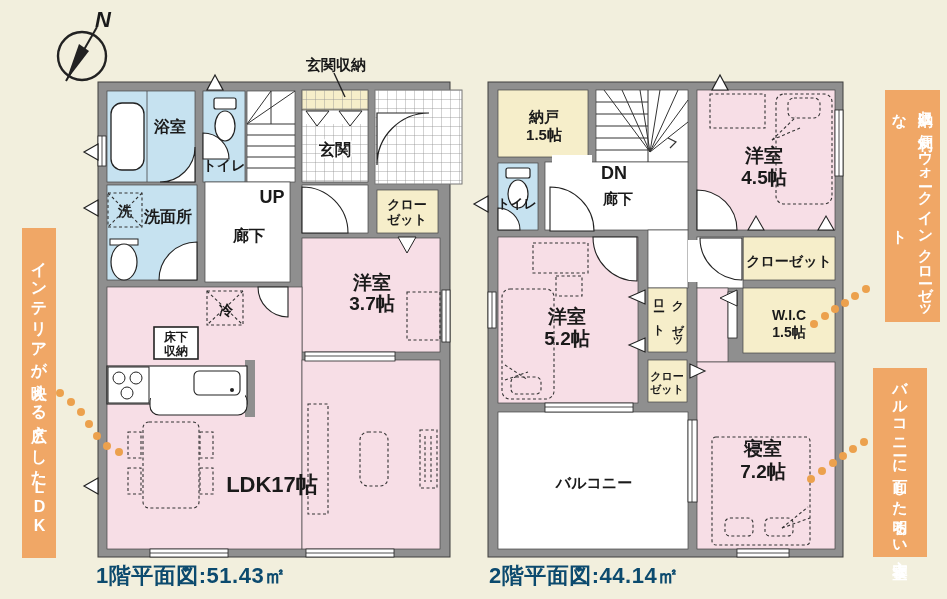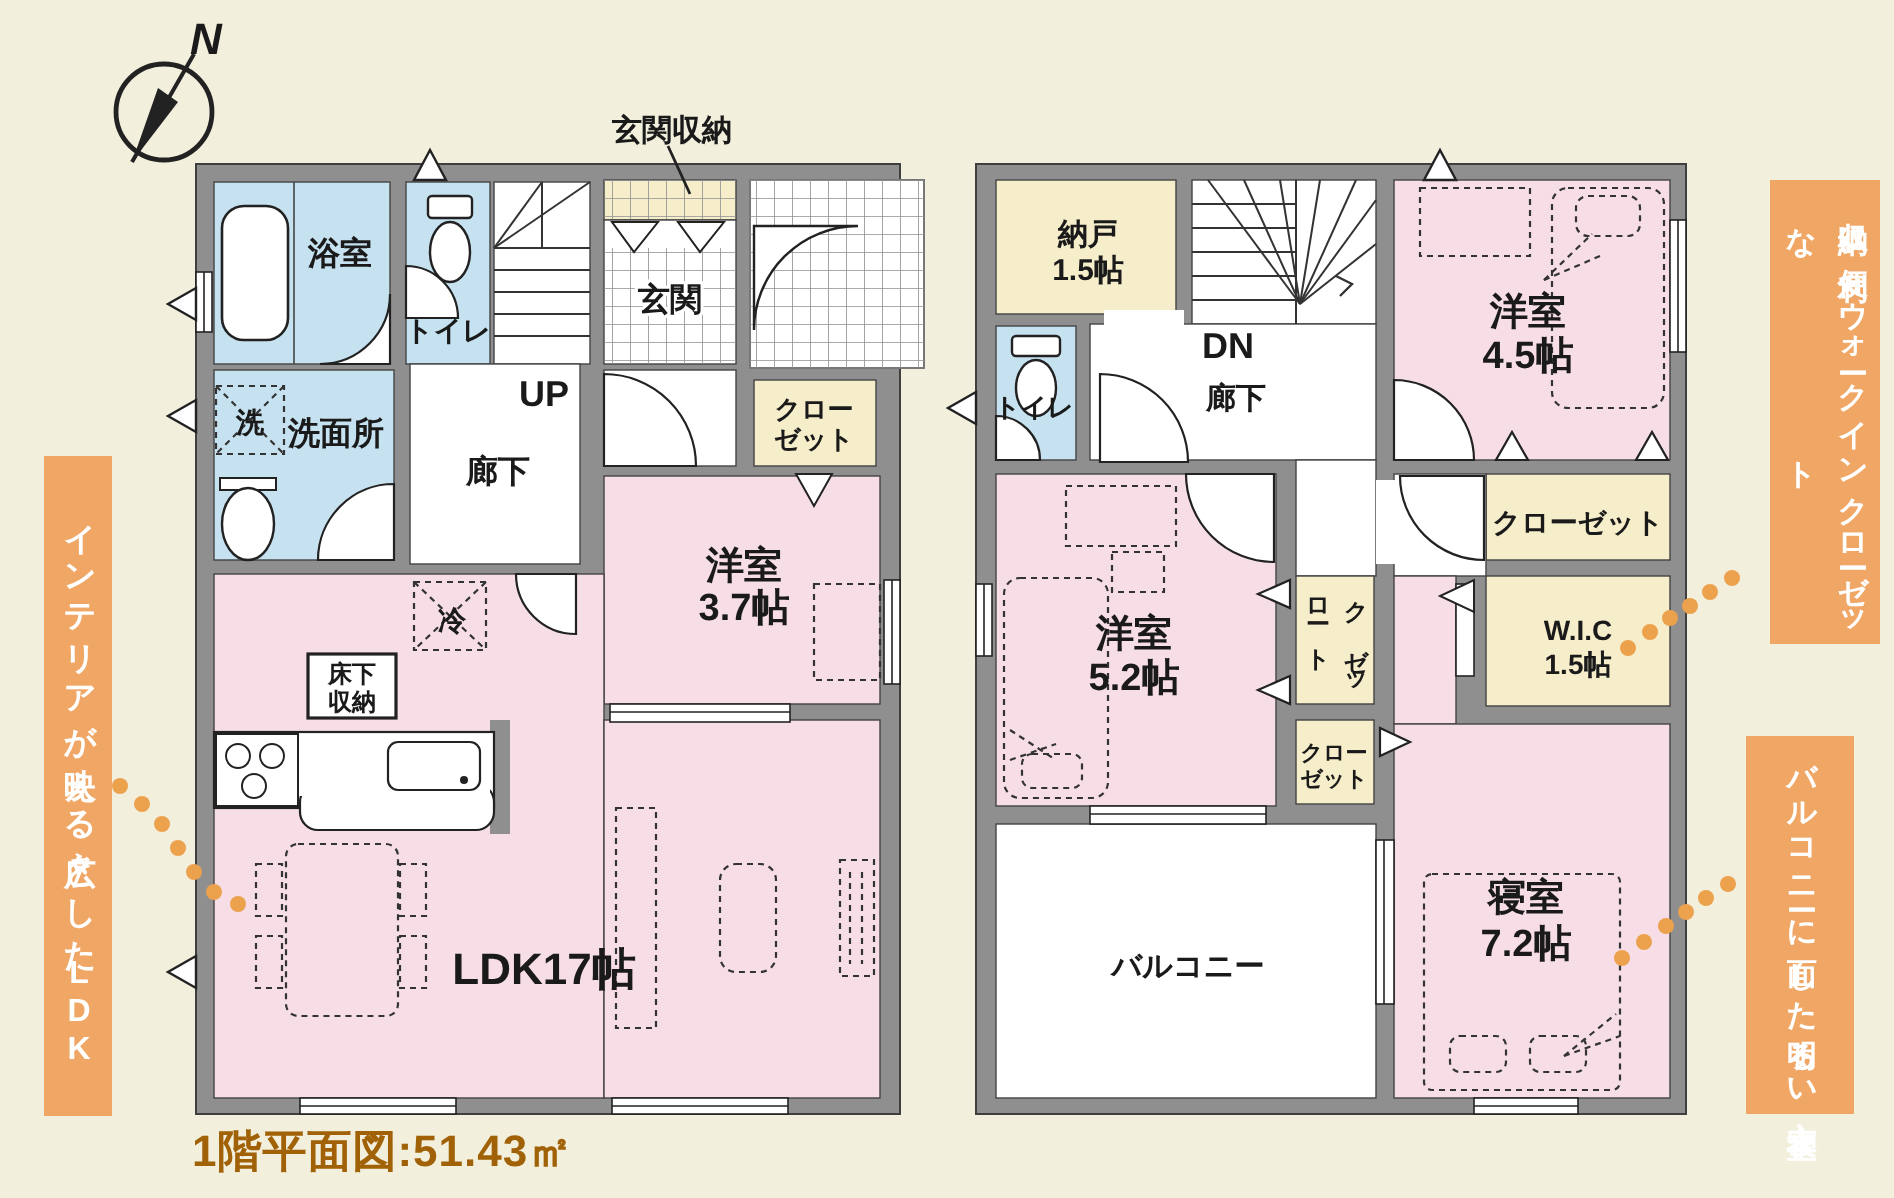--- a/index.html
+++ b/index.html
@@ -1,20 +1,20 @@
 <!DOCTYPE html>
 <html><head>
 <meta charset="utf-8">
 <style>
   html,body{margin:0;padding:0;}
   body{font-family:"Liberation Sans","DejaVu Sans",sans-serif;}
   .canvas{position:relative;width:947px;height:599px;background:#f2efdd;overflow:hidden;}
   .canvas svg{position:absolute;left:0;top:0;}
   svg text{font-family:"Liberation Sans","DejaVu Sans",sans-serif;font-weight:700;fill:#1a1a1a;}
-  .overlay{position:absolute;color:#a16207;}
+  .overlay{position:absolute;color:#0c4a6e;}
   .floor-title{font-size:22px;font-weight:700;letter-spacing:0.5px;}
   .v-banner{position:absolute;background:#f0a766;color:#ffffff;font-weight:700;
     writing-mode:vertical-rl;text-orientation:upright;text-align:center;
     display:flex;justify-content:center;align-items:center;}
   .v-banner span{display:block;line-height:26px;letter-spacing:2px;}
   .banner-left{left:22px;top:228px;width:34px;height:330px;font-size:16px;}
   .banner-rt{left:885px;top:90px;width:55px;height:232px;font-size:15px;}
   .banner-rb{left:873px;top:368px;width:54px;height:189px;font-size:15px;}
   .v-closet{position:absolute;left:647px;top:291px;width:40px;height:62px;
     writing-mode:vertical-rl;text-orientation:upright;font-size:12px;font-weight:700;
@@ -319,14 +319,15 @@
 <div class="v-banner banner-rt">
   <span>収納に便利な</span>
   <span>ウォークインクローゼット</span>
 </div>
 <div class="v-banner banner-rb">
   <span>バルコニーに面した</span>
   <span>明るい主寝室</span>
 </div>
 
 <div class="overlay floor-title" style="left:96px;top:561px;">1階平面図:51.43㎡</div>
+<div class="overlay floor-title" style="left:489px;top:561px;">2階平面図:44.14㎡</div>
 
 </div>
 
 </body></html>

